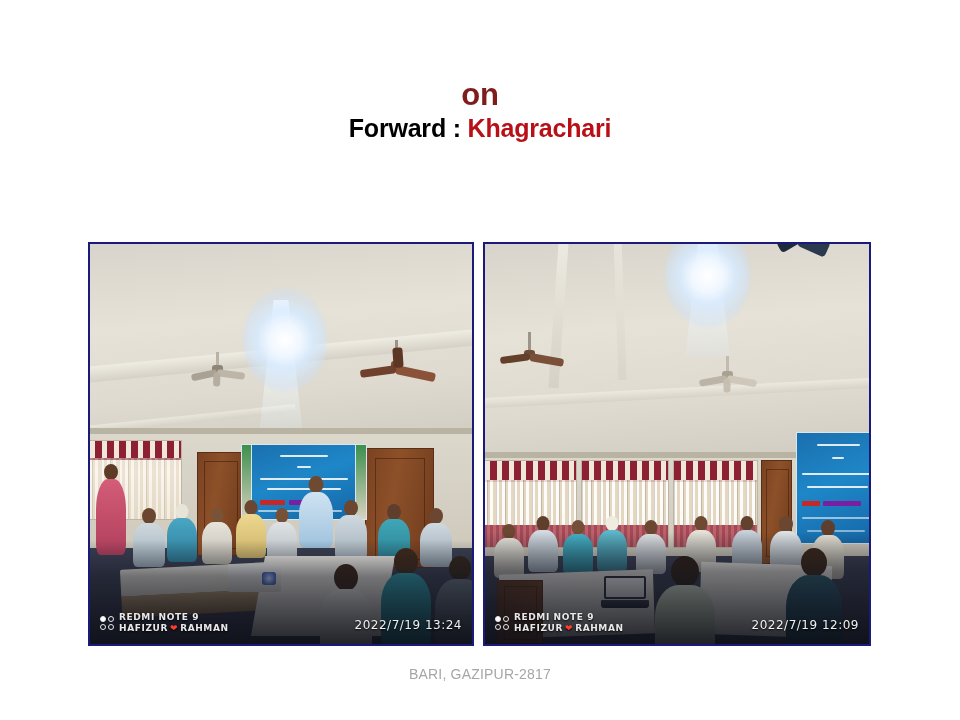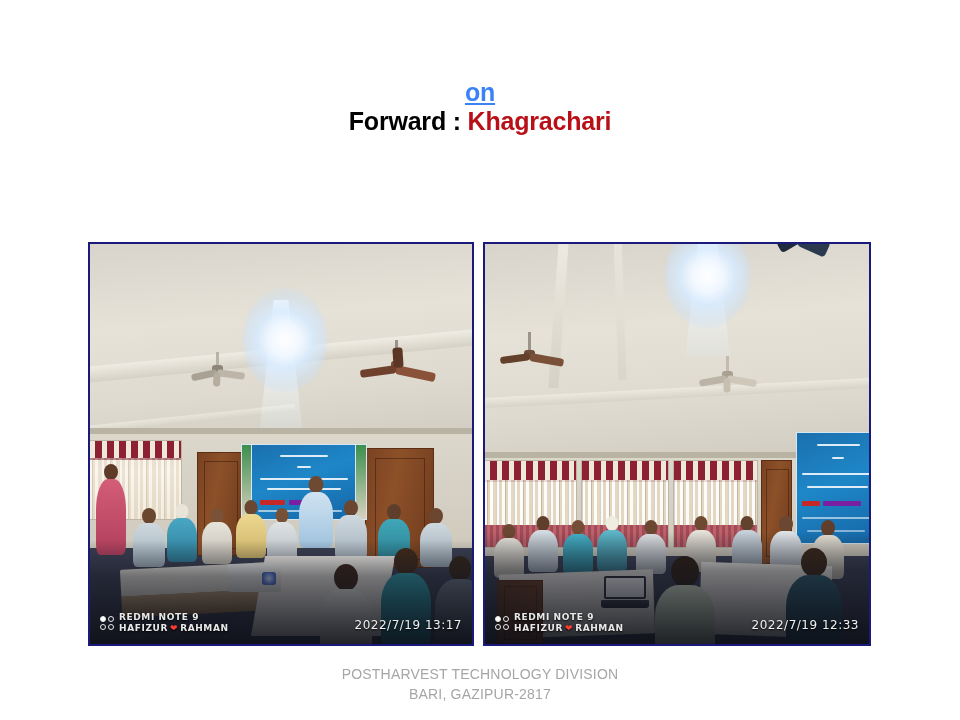--- a/index.html
+++ b/index.html
@@ -32,23 +32,22 @@
   }
   .title-line {
     font-weight: bold;
     letter-spacing: -0.2px;
   }
   .t-workshop {
     font-size: 27px;
     color: #000000;
   }
   .t-on {
-    font-size: 25px;
-    color: #3b82f6;
-    text-decoration: underline;
+    font-size: 31px;
+    color: #7f1d1d;
   }
   .t-main1, .t-main2 {
     font-size: 25px;
     color: #1111a8;
     white-space: nowrap;
   }
   .t-main2 {
     padding-left: 12px;
   }
   .t-loc {
@@ -391,21 +390,21 @@
       </div>
       <div class="wm-text">
         <div class="l1">REDMI NOTE 9</div>
         <div class="l2">
           <span>HAFIZUR</span>
           <span class="heart">❤</span>
           <span>RAHMAN</span>
         </div>
       </div>
     </div>
-    <div class="timestamp">2022/7/19  13:17</div>
+    <div class="timestamp">2022/7/19  13:24</div>
   </div>
 
   <div class="photo photo-right">
     <div class="scene">
 
       <div class="ceiling" style="height:54%;"></div>
       <div class="ceiling-beam" style="left:18%;top:-4%;width:10px;height:40%;transform:rotate(4deg);"></div>
       <div class="ceiling-beam" style="left:34%;top:-2%;width:8px;height:36%;transform:rotate(-2deg);opacity:.65;"></div>
       <div class="ceiling-beam" style="left:-4%;top:36%;width:108%;height:10px;transform:rotate(-3deg);opacity:.8;"></div>
 
@@ -538,21 +537,20 @@
       </div>
       <div class="wm-text">
         <div class="l1">REDMI NOTE 9</div>
         <div class="l2">
           <span>HAFIZUR</span>
           <span class="heart">❤</span>
           <span>RAHMAN</span>
         </div>
       </div>
     </div>
-    <div class="timestamp">2022/7/19  12:33</div>
+    <div class="timestamp">2022/7/19  12:09</div>
   </div>
 
   <div class="footer">
-    <div>POSTHARVEST TECHNOLOGY DIVISION</div>
     <div>BARI, GAZIPUR-2817</div>
   </div>
 
 </div>
 
 </body></html>

